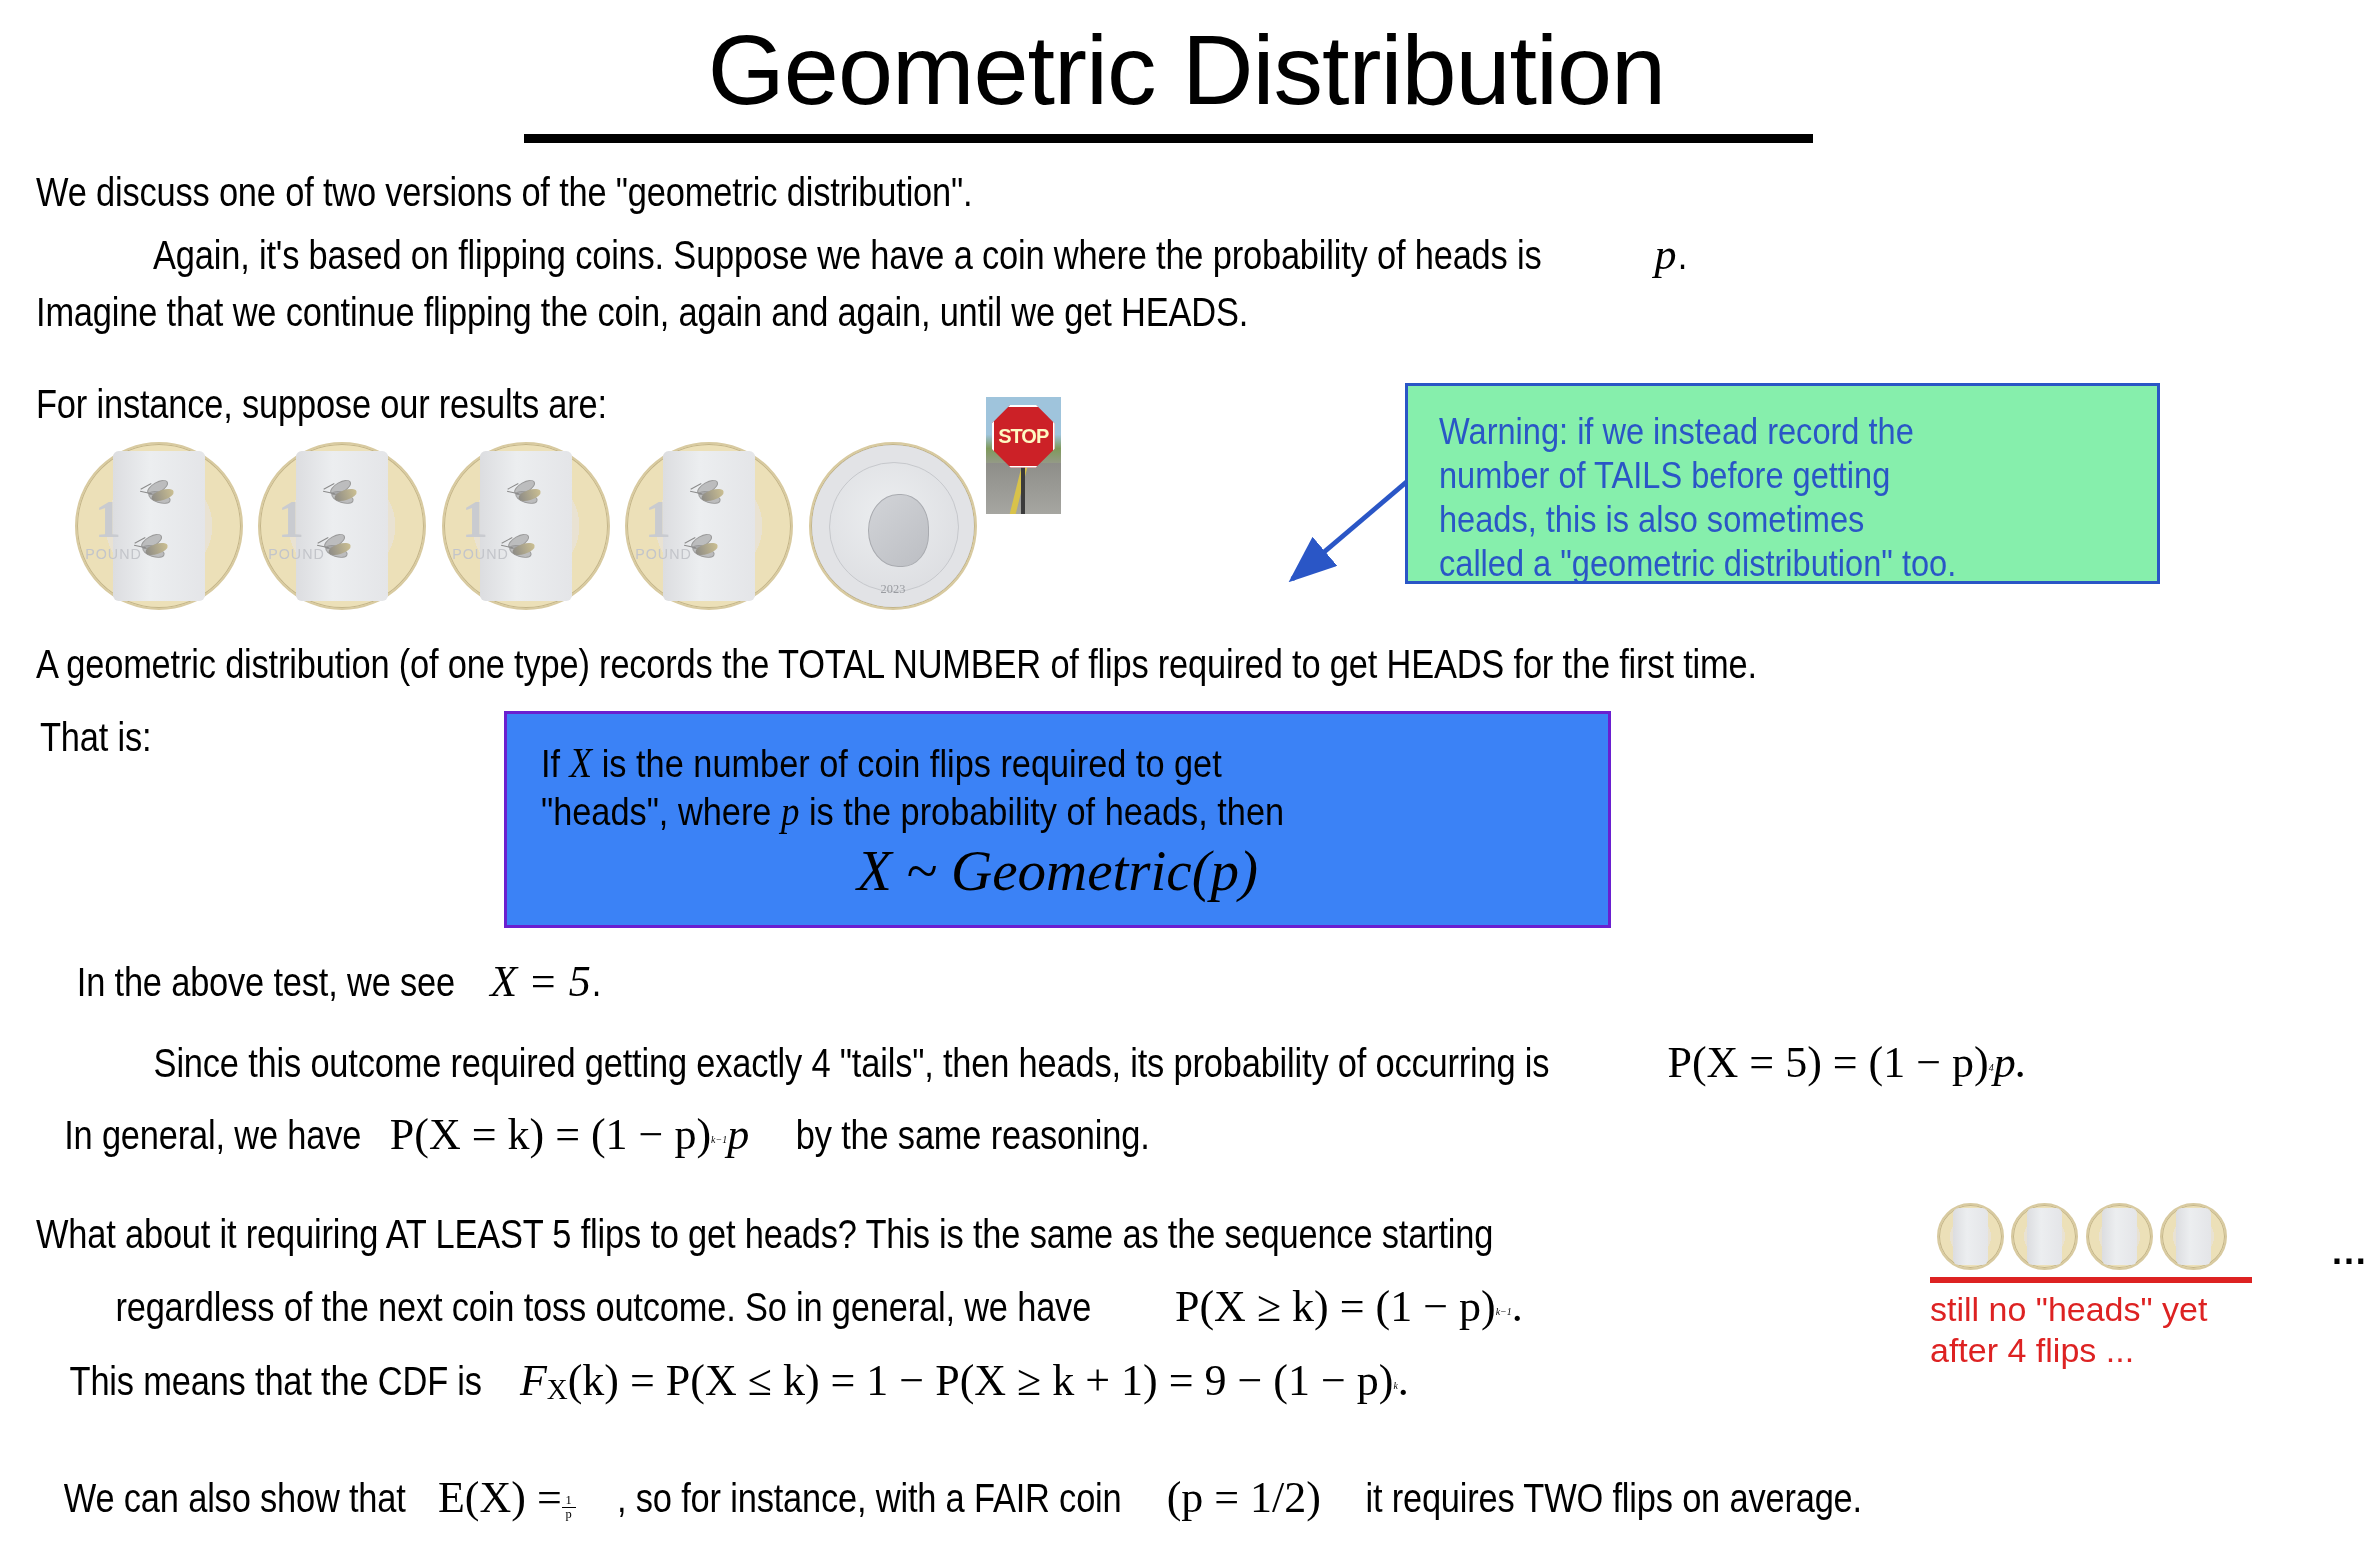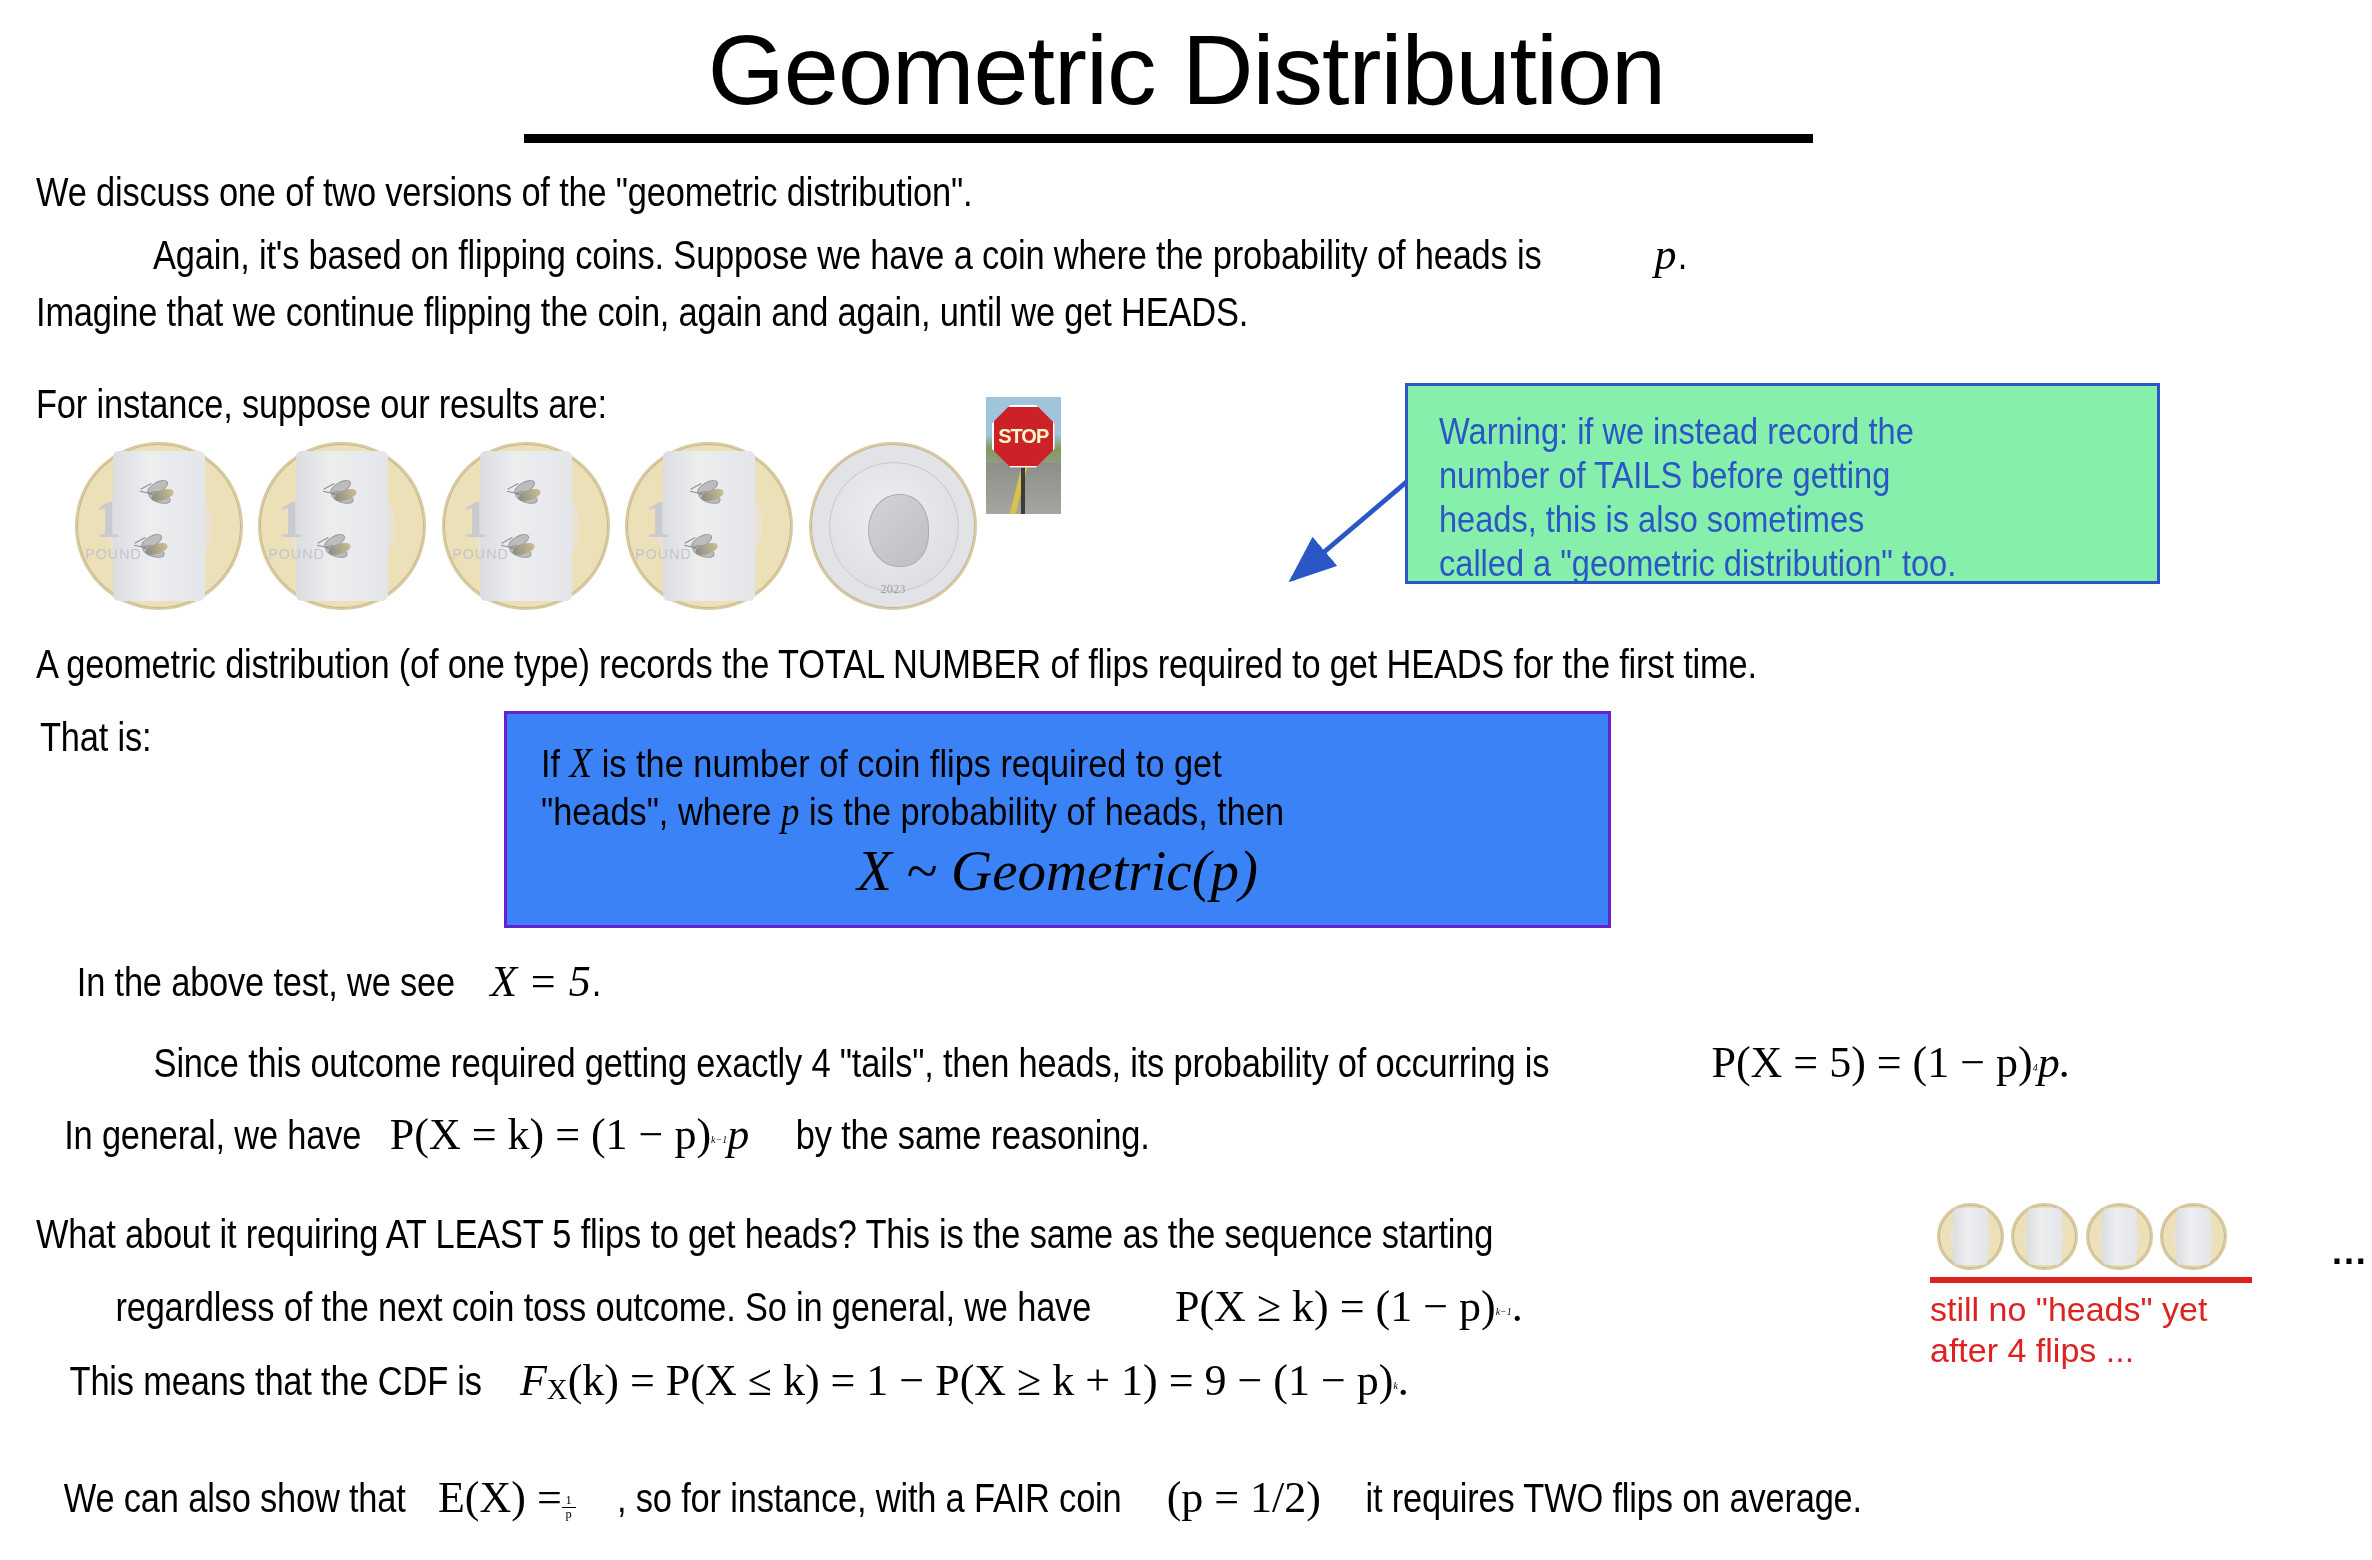--- a/index.html
+++ b/index.html
@@ -442,21 +442,21 @@
     <div class="dformula" style="top:124px;">X ~ Geometric(p)</div>
   </div>
 
   <div class="txt" style="left:46px; top:956px;">
     <span class="body-line" style="display:inline-block;">In the above test, we see</span>
     <span class="math">X = 5</span><span class="body-line" style="display:inline-block;">.</span>
   </div>
 
   <div class="txt" style="left:40px; top:1037px;">
     <span class="body-line" style="display:inline-block;">Since this outcome required getting exactly 4 "tails", then heads, its probability of occurring is</span>
-    <span class="math mathup" style="font-family:'Liberation Serif',serif;margin-left:44px;">P(X = 5) = (1 − p)</span><sup class="exp math">4</sup><span class="math">p.</span>
+    <span class="math mathup" style="font-family:'Liberation Serif',serif;">P(X = 5) = (1 − p)</span><sup class="exp math">4</sup><span class="math">p.</span>
   </div>
 
   <div class="txt" style="left:40px; top:1109px;">
     <span class="body-line" style="display:inline-block;">In general, we have</span>
     <span class="math mathup">P(X = k) = (1 − p)</span><sup class="exp math">k−1</sup><span class="math">p</span>
     <span class="body-line" style="display:inline-block; margin-left:13.4px;">by the same reasoning.</span>
   </div>
 
   <div class="txt body-line" style="left:36px; top:1212px;">What about it requiring AT LEAST 5 flips to get heads? This is the same as the sequence starting</div>
 

